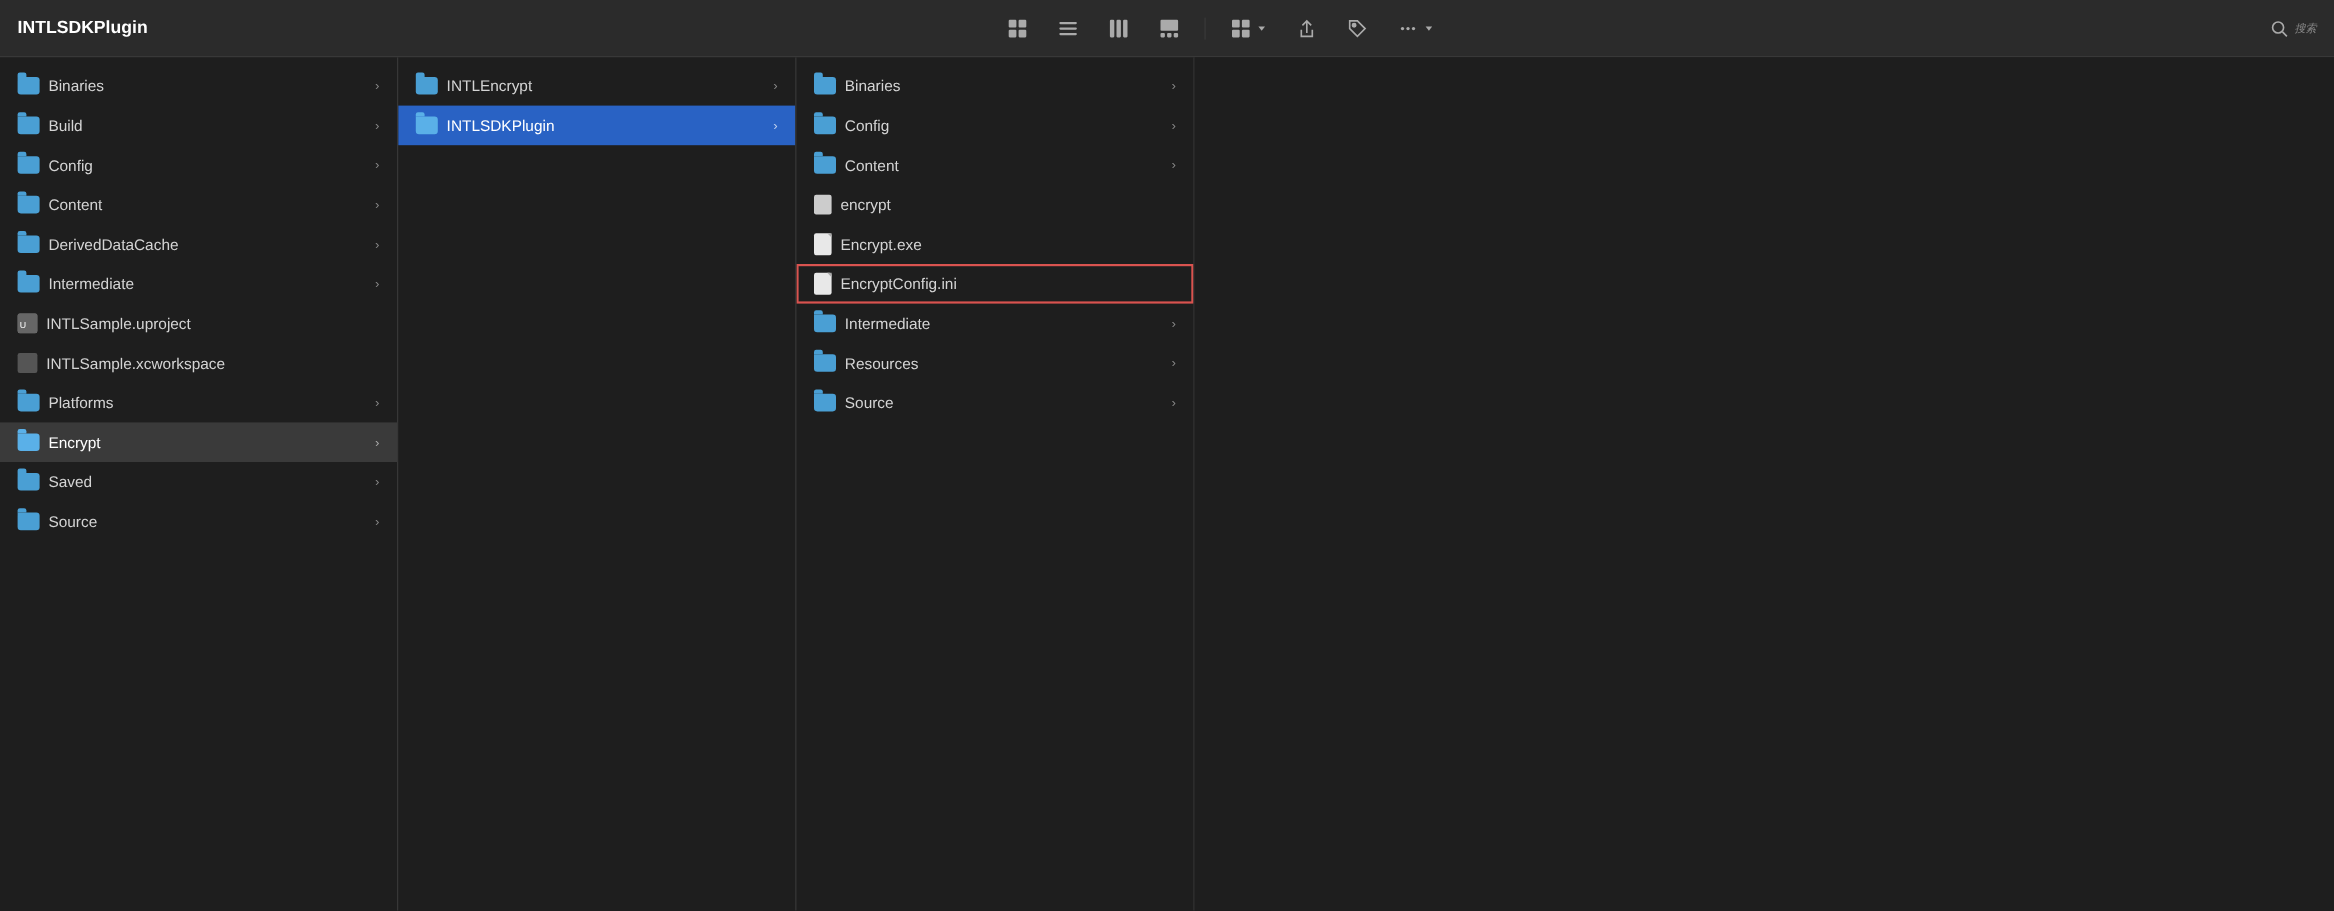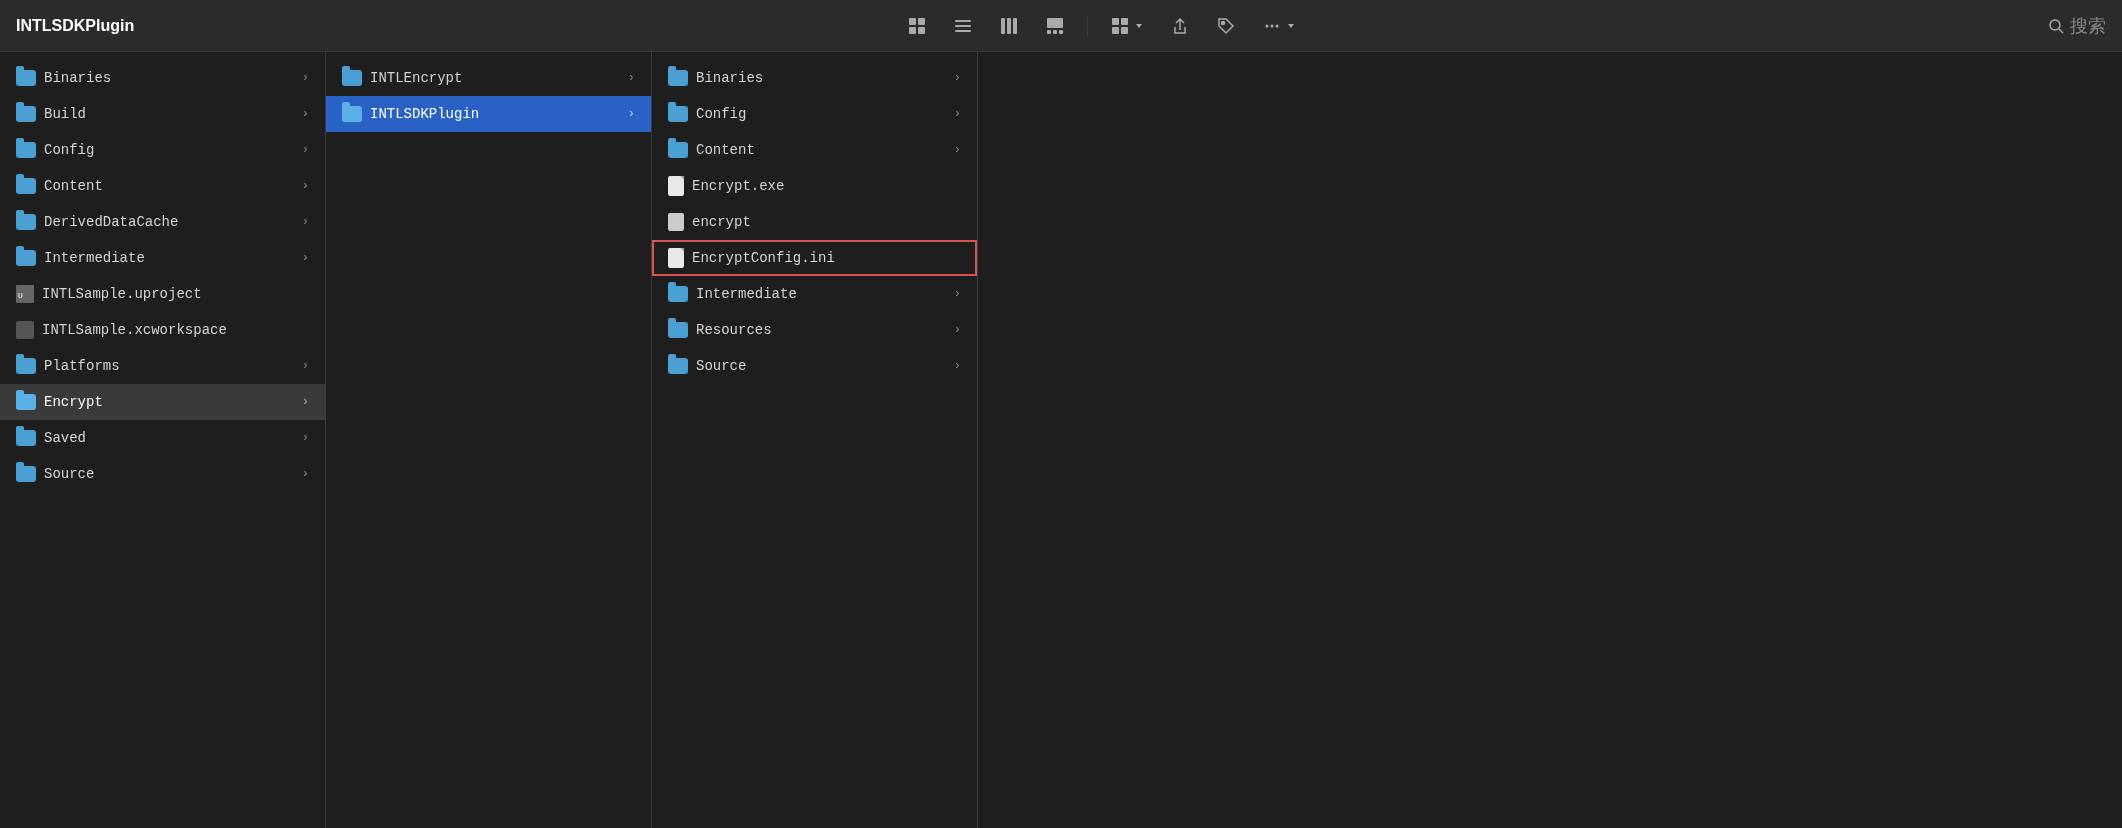--- a/index.html
+++ b/index.html
@@ -71,27 +71,26 @@
 
     
     .main-content {
       display: flex;
       flex: 1;
       overflow: hidden;
     }
 
     
     .column {
-      width: 326px;
+      width: 362px;
       border-right: 1px solid #3a3a3a;
       overflow-y: auto;
       overflow-x: hidden;
       flex-shrink: 0;
       padding: 8px 0;
-      font-family: Liberation Mono, monospace;
     }
 
     .column:last-child {
       border-right: none;
       flex: 1;
     }
 
     .file-item {
       display: flex;
       align-items: center;
@@ -310,21 +309,21 @@
         <path d="M2 3 L5 7 L8 3"></path>
       </svg>
     </div>
   </div>
 
   <div class="search-area">
     <svg width="16" height="16" viewBox="0 0 16 16" fill="none" stroke="#aaa" stroke-width="1.5">
       <circle cx="7" cy="7" r="5"></circle>
       <line x1="11" y1="11" x2="15" y2="15"></line>
     </svg>
-    <span style="color:#888; font-size:18px;">搜索</span>
+    <span style="color:#888; font-size:10px;font-style:italic;">搜索</span>
   </div>
 </div>
 
 <div class="main-content">
 
   <div class="column">
     <div class="file-item">
       <div class="folder-icon"></div>
       <span class="file-name">Binaries</span>
       <span class="chevron">›</span>
@@ -412,26 +411,26 @@
       <div class="folder-icon"></div>
       <span class="file-name">Config</span>
       <span class="chevron">›</span>
     </div>
     <div class="file-item">
       <div class="folder-icon"></div>
       <span class="file-name">Content</span>
       <span class="chevron">›</span>
     </div>
     <div class="file-item">
+      <div class="encrypt-file-icon"></div>
+      <span class="file-name">encrypt</span>
+    </div>
+    <div class="file-item">
       <div class="file-doc-icon"></div>
       <span class="file-name">Encrypt.exe</span>
-    </div>
-    <div class="file-item">
-      <div class="encrypt-file-icon"></div>
-      <span class="file-name">encrypt</span>
     </div>
     <div class="file-item highlighted-red">
       <div class="file-doc-icon"></div>
       <span class="file-name">EncryptConfig.ini</span>
     </div>
     <div class="file-item">
       <div class="folder-icon"></div>
       <span class="file-name">Intermediate</span>
       <span class="chevron">›</span>
     </div>

